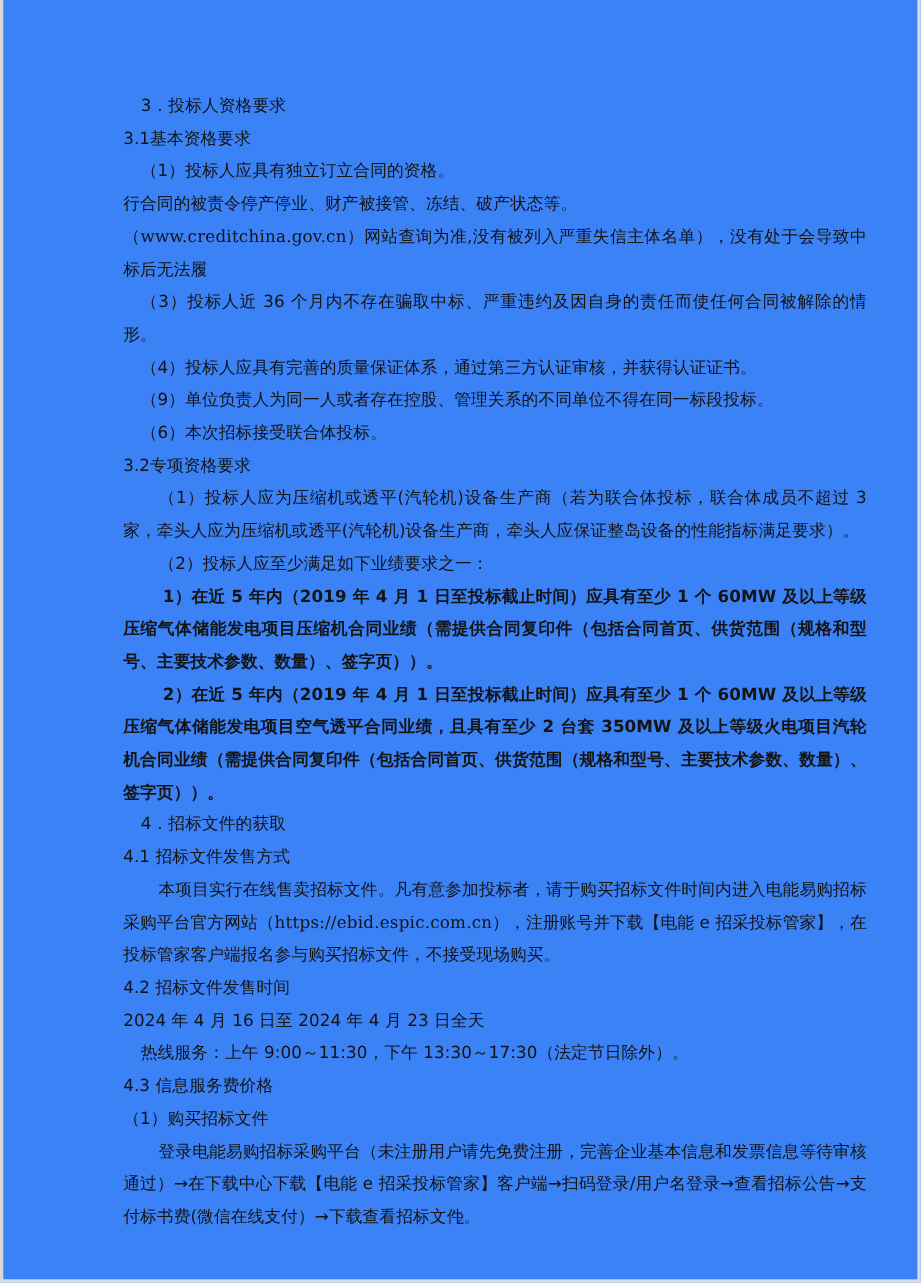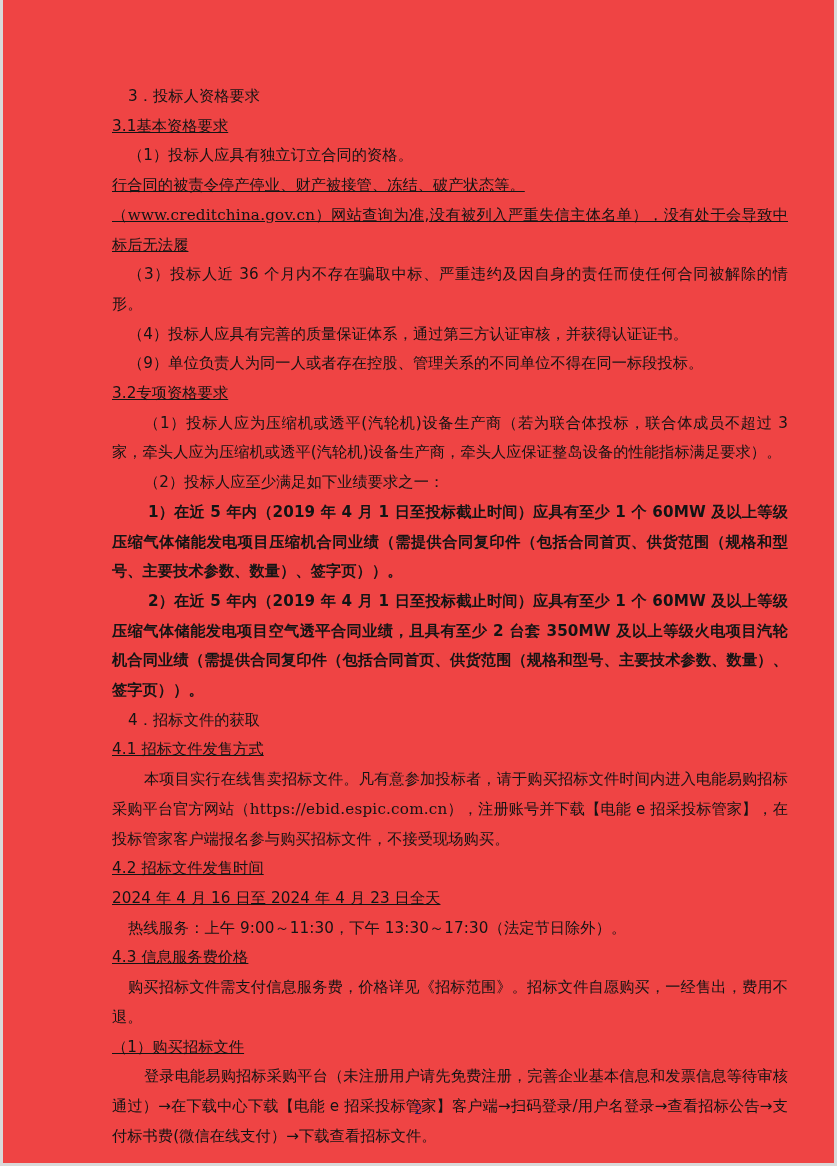--- a/index.html
+++ b/index.html
@@ -9,21 +9,21 @@
     background: #ffffff;
   }
   body {
     font-family: "DejaVu Sans", "Liberation Sans", sans-serif;
   }
   .page {
     position: relative;
     width: 837px;
     height: 1166px;
     box-sizing: border-box;
-    background: #ef4444;
+    background: #3b82f6;
     border-left: 3px solid #d9d9d9;
     border-right: 3px solid #d9d9d9;
     border-bottom: 3px solid #d9d9d9;
     border-top: 0;
     overflow: hidden;
   }
   .content {
     position: absolute;
     left: 109px;
     top: 82px;
@@ -37,21 +37,21 @@
     color: #141414;
     font-family: "DejaVu Sans", "Liberation Sans", sans-serif;
     text-align: justify;
     text-justify: inter-ideograph;
     letter-spacing: 0.1px;
     white-space: pre-wrap;
   }
   p.ind1 { text-indent: 16px; }
   p.ind2 { text-indent: 32px; }
   p.ind3 { text-indent: 36px; font-weight: bold; }
-  p.noind { text-indent: 0; text-decoration: underline; }
+  p.noind { text-indent: 0; }
   p.spaced {
     letter-spacing: 3.6px;
     text-align: justify;
   }
   .mono {
     font-family: "DejaVu Serif", "Liberation Serif", serif;
     letter-spacing: 0.2px;
   }
   .pagenum {
     position: absolute;
@@ -80,20 +80,21 @@
     <p class="noind">行合同的被责令停产停业、财产被接管、冻结、破产状态等。</p>
 
     <p class="noind"><span class="mono">（www.creditchina.gov.cn）</span><span>网站查询为准,没有被列入严重失信主体名单），没有处于会导致中标后无法履</span></p>
 
     <p class="ind1">（3）投标人近 36 个月内不存在骗取中标、严重违约及因自身的责任而使任何合同被解除的情形。</p>
 
     <p class="ind1">（4）投标人应具有完善的质量保证体系，通过第三方认证审核，并获得认证证书。</p>
 
     <p class="ind1">（9）单位负责人为同一人或者存在控股、管理关系的不同单位不得在同一标段投标。</p>
 
+    <p class="ind1">（6）本次招标接受联合体投标。</p>
 
     <p class="noind">3.2专项资格要求</p>
 
     <p class="ind2">（1）投标人应为压缩机或透平(汽轮机)设备生产商（若为联合体投标，联合体成员不超过 3 家，牵头人应为压缩机或透平(汽轮机)设备生产商，牵头人应保证整岛设备的性能指标满足要求）。</p>
 
     <p class="ind2">（2）投标人应至少满足如下业绩要求之一：</p>
 
     <p class="ind3">1）在近 5 年内（2019 年 4 月 1 日至投标截止时间）应具有至少 1 个 60MW 及以上等级压缩气体储能发电项目压缩机合同业绩（需提供合同复印件（包括合同首页、供货范围（规格和型号、主要技术参数、数量）、签字页））。</p>
 
     <p class="ind3">2）在近 5 年内（2019 年 4 月 1 日至投标截止时间）应具有至少 1 个 60MW 及以上等级压缩气体储能发电项目空气透平合同业绩，且具有至少 2 台套 350MW 及以上等级火电项目汽轮机合同业绩（需提供合同复印件（包括合同首页、供货范围（规格和型号、主要技术参数、数量）、签字页））。</p>
@@ -105,21 +106,20 @@
     <p class="ind2"><span>本项目实行在线售卖招标文件。凡有意参加投标者，请于购买招标文件时间内进入电能易购招标采购平台官方网站（</span><span class="mono">https://ebid.espic.com.cn</span><span>），注册账号并下载【电能 e 招采投标管家】，在投标管家客户端报名参与购买招标文件，不接受现场购买。</span></p>
 
     <p class="noind">4.2 招标文件发售时间</p>
 
     <p class="noind">2024 年 4 月 16 日至 2024 年 4 月 23 日全天</p>
 
     <p class="ind1">热线服务：上午 9:00～11:30，下午 13:30～17:30（法定节日除外）。</p>
 
     <p class="noind">4.3 信息服务费价格</p>
 
-    <p class="ind1">购买招标文件需支付信息服务费，价格详见《招标范围》。招标文件自愿购买，一经售出，费用不退。</p>
 
 
     <p class="noind">（1）购买招标文件</p>
 
     <p class="ind2">登录电能易购招标采购平台（未注册用户请先免费注册，完善企业基本信息和发票信息等待审核通过）→在下载中心下载【电能 e 招采投标管家】客户端→扫码登录/用户名登录→查看招标公告→支付标书费(微信在线支付）→下载查看招标文件。</p>
 
   </div>
 
   <div class="pagenum">2</div>
 </div>

